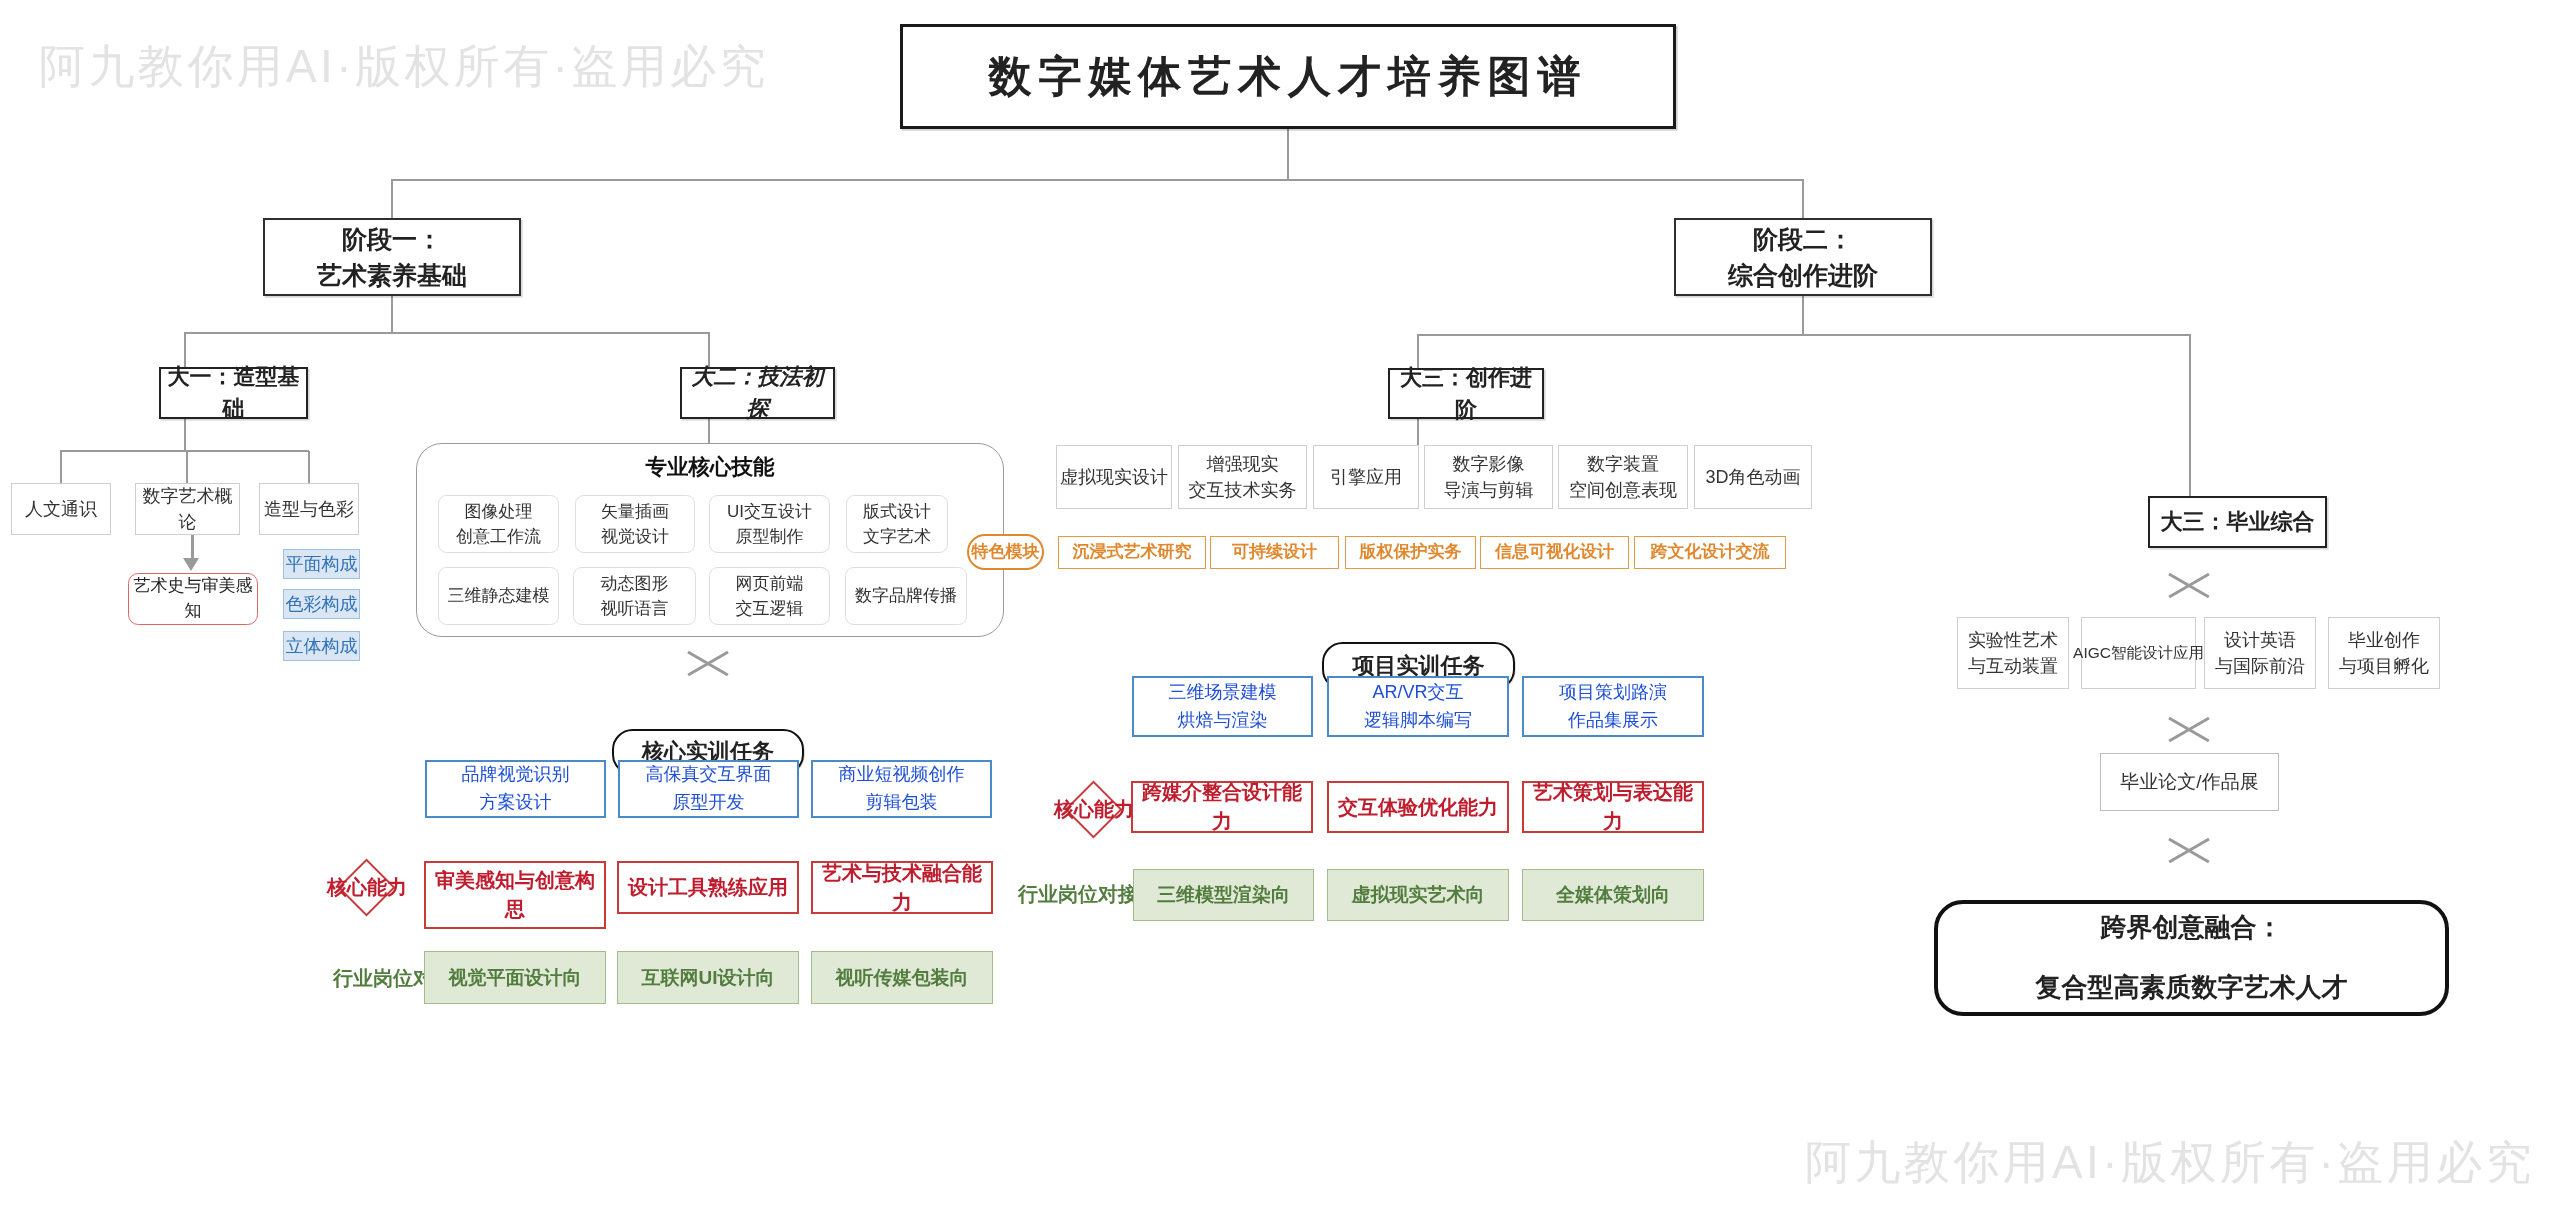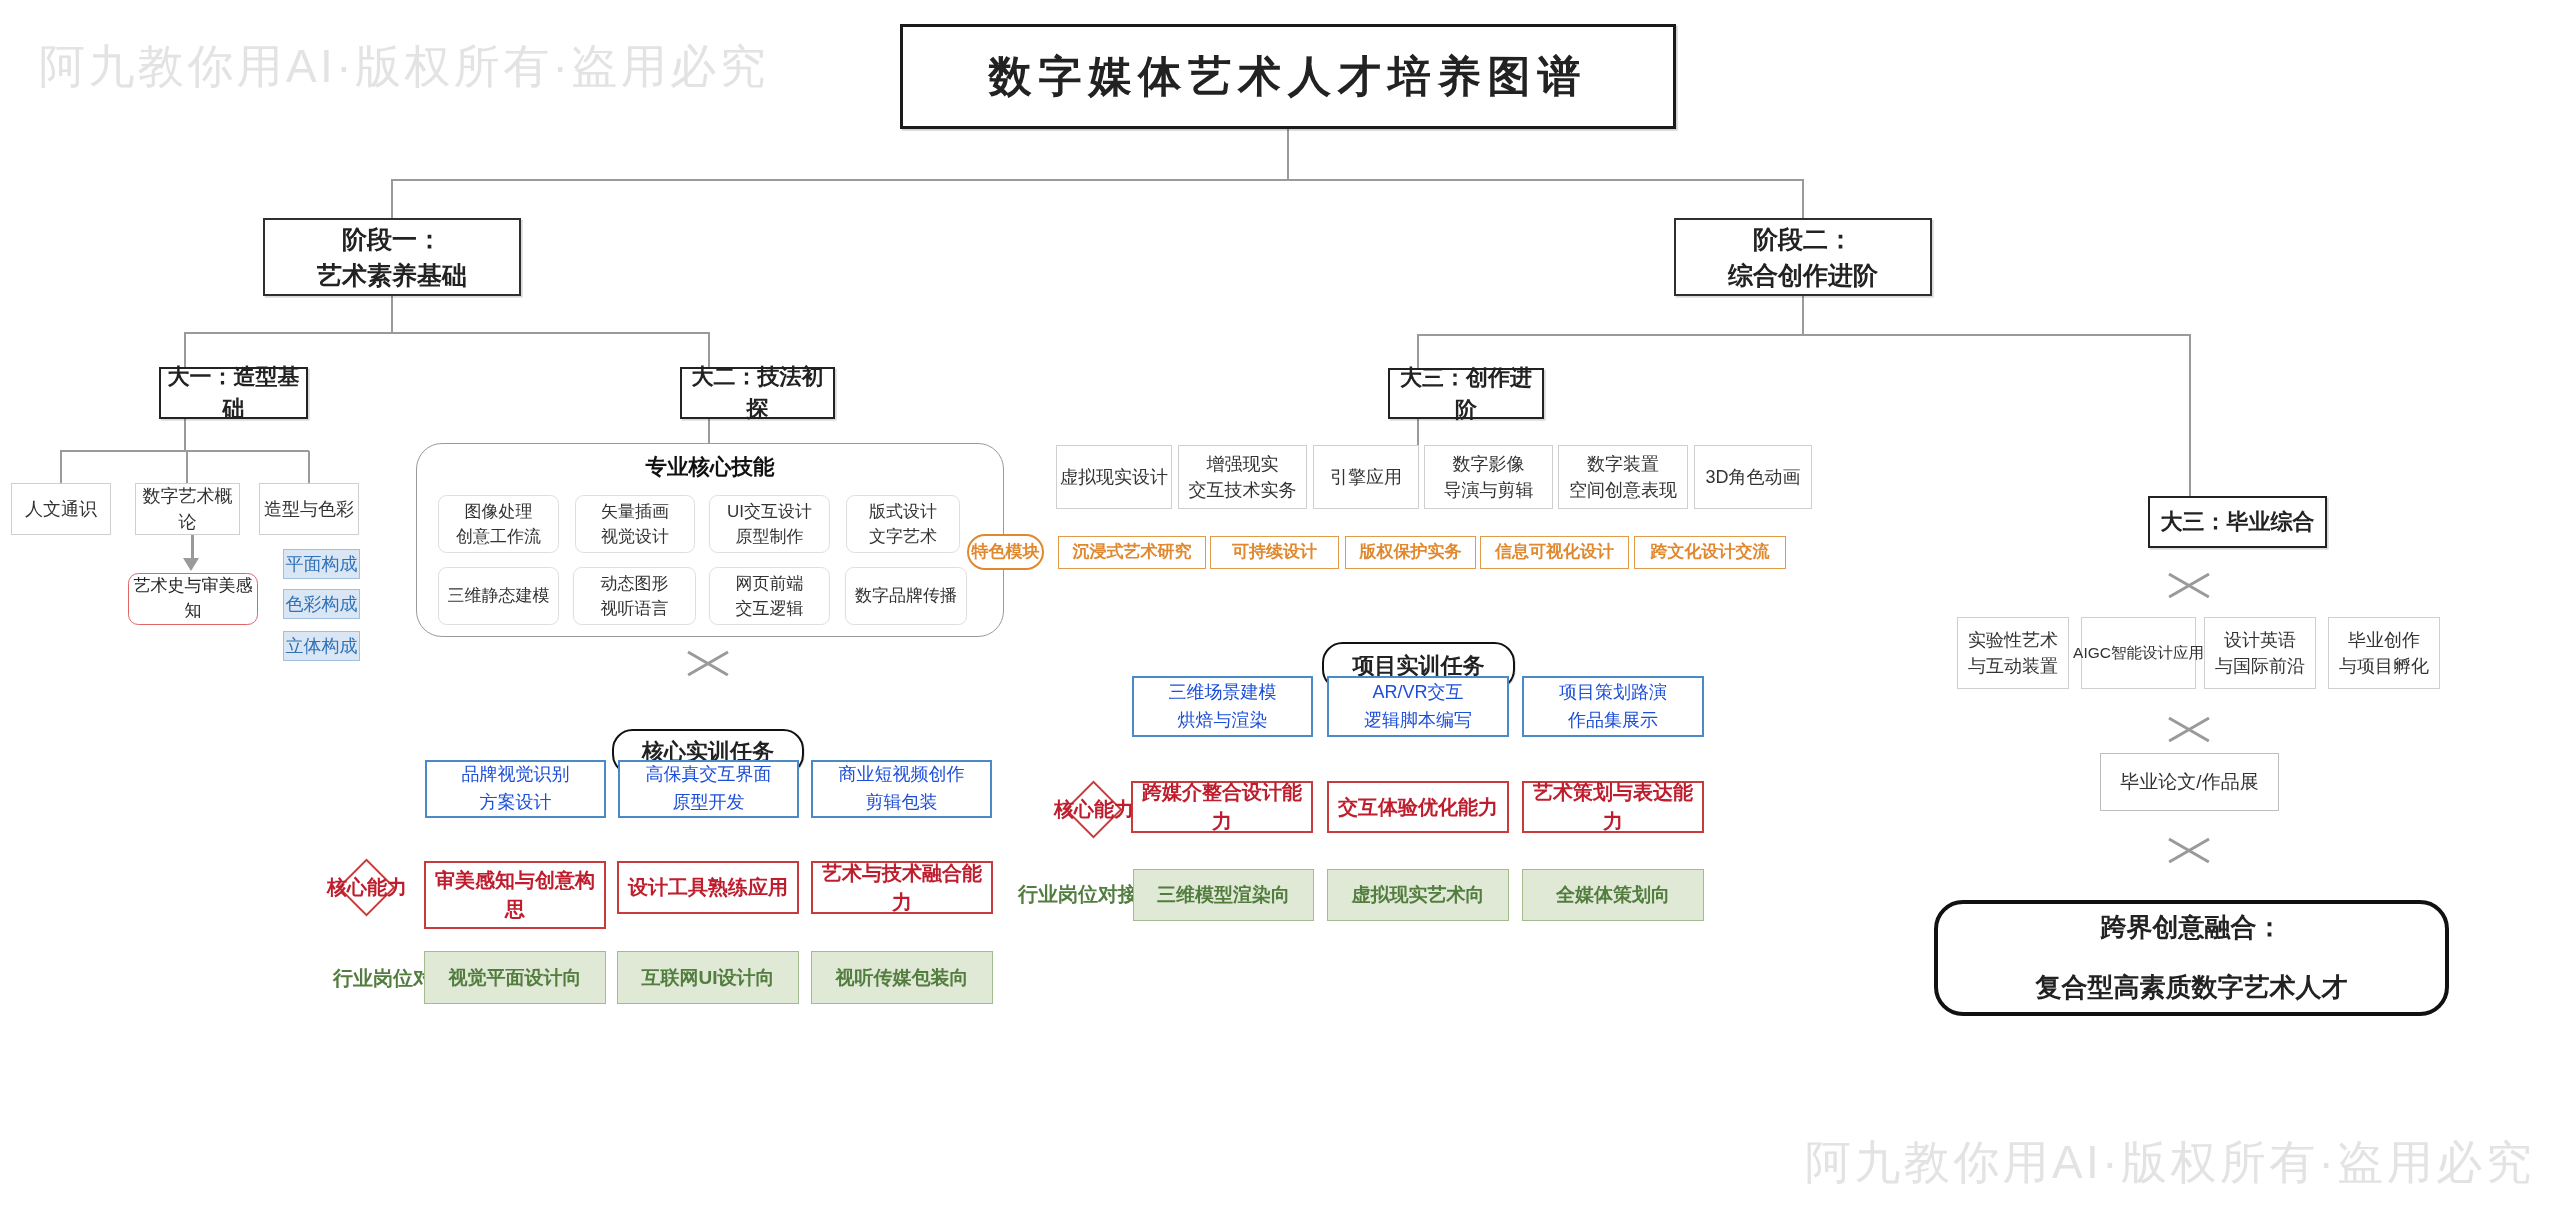--- a/index.html
+++ b/index.html
@@ -50,39 +50,39 @@
 
 <div id="canvas">
   <div class="wm wm-top">阿九教你用AI·版权所有·盗用必究</div>
   <div class="wm wm-bottom">阿九教你用AI·版权所有·盗用必究</div>
 <div class="node t" style="left: 900px; top: 24px; width: 776px; height: 105px;">数字媒体艺术人才培养图谱</div>
     <div class="node st" style="left: 263px; top: 218px; width: 258px; height: 78px;">阶段一：
 艺术素养基础</div>
     <div class="node st" style="left: 1674px; top: 218px; width: 258px; height: 78px;">阶段二：
 综合创作进阶</div>
     <div class="node yr" style="left: 111px; top: 367px; width: 149px; height: 52px;">大一：造型基础</div>
-    <div class="node yr" style="left: 632px; top: 367px; width: 155px; height: 52px;">大二：技法初探</div>
+    <div class="node yr" style="left: 632px; top: 367px; width: 155px; height: 52px; font-style: italic;">大二：技法初探</div>
     <div class="node yr" style="left: 1340px; top: 368px; width: 156px; height: 51px;">大三：创作进阶</div>
     <div class="node yr" style="left: 2100px; top: 496px; width: 179px; height: 52px;">大三：毕业综合</div>
     <div class="node pl" style="left: 11px; top: 483px; width: 100px; height: 52px;">人文通识</div>
     <div class="node pl" style="left: 135px; top: 483px; width: 105px; height: 52px;">数字艺术概论</div>
     <div class="node pl" style="left: 259px; top: 483px; width: 100px; height: 52px;">造型与色彩</div>
     <div class="node rr" style="left: 128px; top: 573px; width: 130px; height: 52px;">艺术史与审美感知</div>
     <div class="node bf" style="left: 283px; top: 549px; width: 77px; height: 30px;">平面构成</div>
     <div class="node bf" style="left: 283px; top: 589px; width: 77px; height: 30px;">色彩构成</div>
     <div class="node bf" style="left: 283px; top: 631px; width: 77px; height: 30px;">立体构成</div>
     <div class="node gb" style="left: 416px; top: 443px; width: 588px; height: 194px;"></div>
     <div class="node gt" style="left: 416px; top: 452px; width: 588px; height: 31px;">专业核心技能</div>
     <div class="node gr" style="left: 438px; top: 495px; width: 121px; height: 58px;">图像处理
 创意工作流</div>
     <div class="node gr" style="left: 575px; top: 495px; width: 120px; height: 58px;">矢量插画
 视觉设计</div>
     <div class="node gr" style="left: 709px; top: 495px; width: 121px; height: 58px;">UI交互设计
 原型制作</div>
-    <div class="node gr" style="left: 846px; top: 495px; width: 114px; height: 58px;">版式设计
+    <div class="node gr" style="left: 846px; top: 495px; width: 102px; height: 58px;">版式设计
 文字艺术</div>
     <div class="node gr" style="left: 438px; top: 567px; width: 121px; height: 58px;">三维静态建模</div>
     <div class="node gr" style="left: 573px; top: 567px; width: 123px; height: 58px;">动态图形
 视听语言</div>
     <div class="node gr" style="left: 709px; top: 567px; width: 121px; height: 58px;">网页前端
 交互逻辑</div>
     <div class="node gr" style="left: 845px; top: 567px; width: 122px; height: 58px;">数字品牌传播</div>
     <div class="node po" style="left: 967px; top: 534px; width: 77px; height: 36px;">特色模块</div>
     <div class="node pb" style="left: 612px; top: 688px; width: 192px; height: 46px;">核心实训任务</div>
     <div class="node bt" style="left: 425px; top: 760px; width: 181px; height: 58px;">品牌视觉识别

